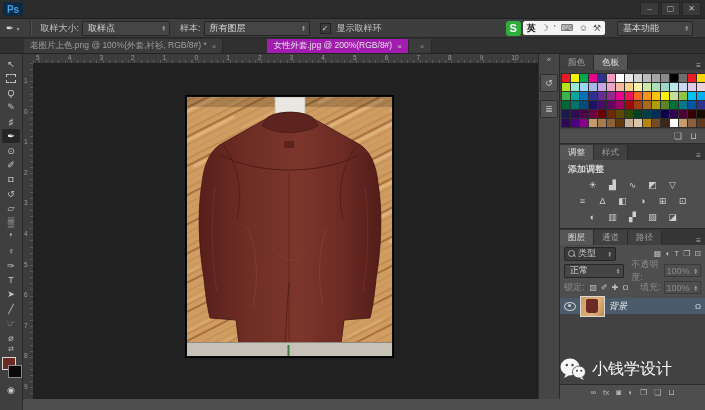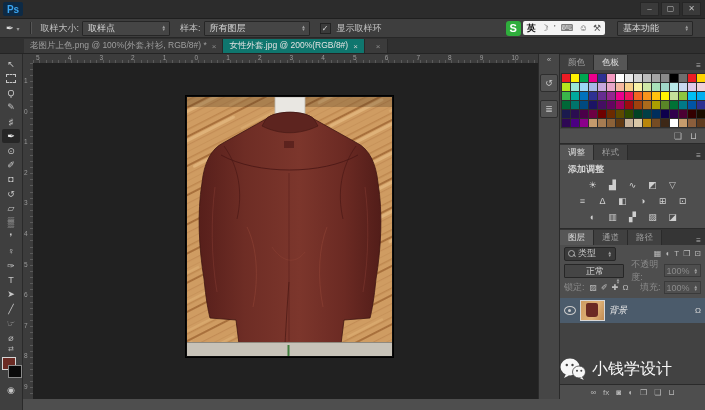--- a/index.html
+++ b/index.html
@@ -34,21 +34,21 @@
            padding:0 4px;gap:5px;color:#333;margin-left:2px;}
   .ime-mode{font-weight:bold;font-size:9px;color:#111;}
   .ime-ic{font-size:9px;color:#555;}
   .optionsbar .dd-workspace{margin:0 12px;}
   
   .tabbar{height:15px;background:#303030;display:flex;align-items:flex-end;padding-left:24px;border-bottom:1px solid #242424;}
   .tab{height:14px;background:#3b3b3b;border-right:1px solid #282828;display:flex;align-items:center;
        padding:0 6px;color:#9f9f9f;max-width:190px;white-space:nowrap;}
   .tab .tab-label{overflow:hidden;text-overflow:ellipsis;font-size:8.5px;}
   .tab .tab-close{margin-left:5px;color:#8a8a8a;font-size:8px;}
-  .tab.active{background:#0f766e;color:#e2e2e2;}
+  .tab.active{background:#a21caf;color:#e2e2e2;margin-left:44px;}
   .tab.active .tab-close{color:#cfcfcf;}
   
   .main{display:flex;height:345px;}
   
   .toolbar{width:22px;background:#3f3f3f;border-right:1px solid #2a2a2a;display:flex;flex-direction:column;
            align-items:center;padding-top:3px;height:359px;}
   .tool{width:18px;height:14.4px;display:flex;align-items:center;justify-content:center;color:#c6c6c6;
         font-size:9px;border-radius:2px;}
   .tool.active{background:#262626;color:#f0f0f0;}
   .tool.marquee i{display:block;width:8px;height:7px;border:1px dashed #c6c6c6;font-style:normal;}
@@ -97,25 +97,25 @@
        font-size:9px;background:transparent;}
   .adjpanel{border-bottom:1px solid #2a2a2a;padding-bottom:3px;}
   
   .layers{flex:1;display:flex;flex-direction:column;min-height:0;}
   .lrow{display:flex;align-items:center;height:17px;padding:0 4px;gap:3px;}
   .searchbox{display:flex;align-items:center;background:#3a3a3a;border:1px solid #262626;height:12px;
              padding:0 3px;width:44px;border-radius:2px;}
   .mag{width:5px;height:5px;border:1px solid #aaa;border-radius:50%;position:relative;margin-right:3px;}
   .mag::after{content:"";position:absolute;left:4px;top:4px;width:3px;height:1px;background:#aaa;transform:rotate(45deg);}
   .ficon{color:#bdbdbd;font-size:8px;margin-left:4px;}
-  .dd-blend{width:66px;height:12px;flex-direction:column;}
+  .dd-blend{width:66px;height:12px;}
   .dim{color:#8b8b8b;}
   .pctbox{display:flex;align-items:center;border:1px solid #3a3a3a;height:11px;padding:0 2px;color:#8b8b8b;}
   .lockrow .lk{color:#bdbdbd;font-size:8px;margin:0 2px;}
-  .layeritem{display:flex;align-items:center;height:25px;background:#4b5b6b;margin-top:2px;padding:0 4px;gap:4px;}
+  .layeritem{display:flex;align-items:center;height:16px;background:#4b5b6b;margin-top:2px;padding:0 4px;gap:4px;}
   .eye{width:10px;height:7px;border:1px solid #ccc;border-radius:50%;position:relative;}
   .eye::after{content:"";position:absolute;left:3px;top:1.5px;width:3px;height:3px;background:#ccc;border-radius:50%;}
   .thumb{width:23px;height:19px;border:1px solid #d8d8d8;background:linear-gradient(115deg,#cf9c62,#e0b378 60%,#c08a52);position:relative;}
   .thumb::after{content:"";position:absolute;left:5px;top:2px;width:12px;height:14px;background:#6b2a23;border-radius:2px 2px 3px 3px;}
   .lname{font-style:italic;color:#e8e8e8;}
   .llock{margin-left:auto;color:#d8d8d8;font-size:8px;}
   .lempty{flex:1;background:#424242;}
   .lfooter{height:14px;background:#4e4e4e;border-top:1px solid #2a2a2a;display:flex;align-items:center;
            justify-content:center;gap:7px;color:#b8b8b8;}
   .lfooter span{font-size:8px;}

